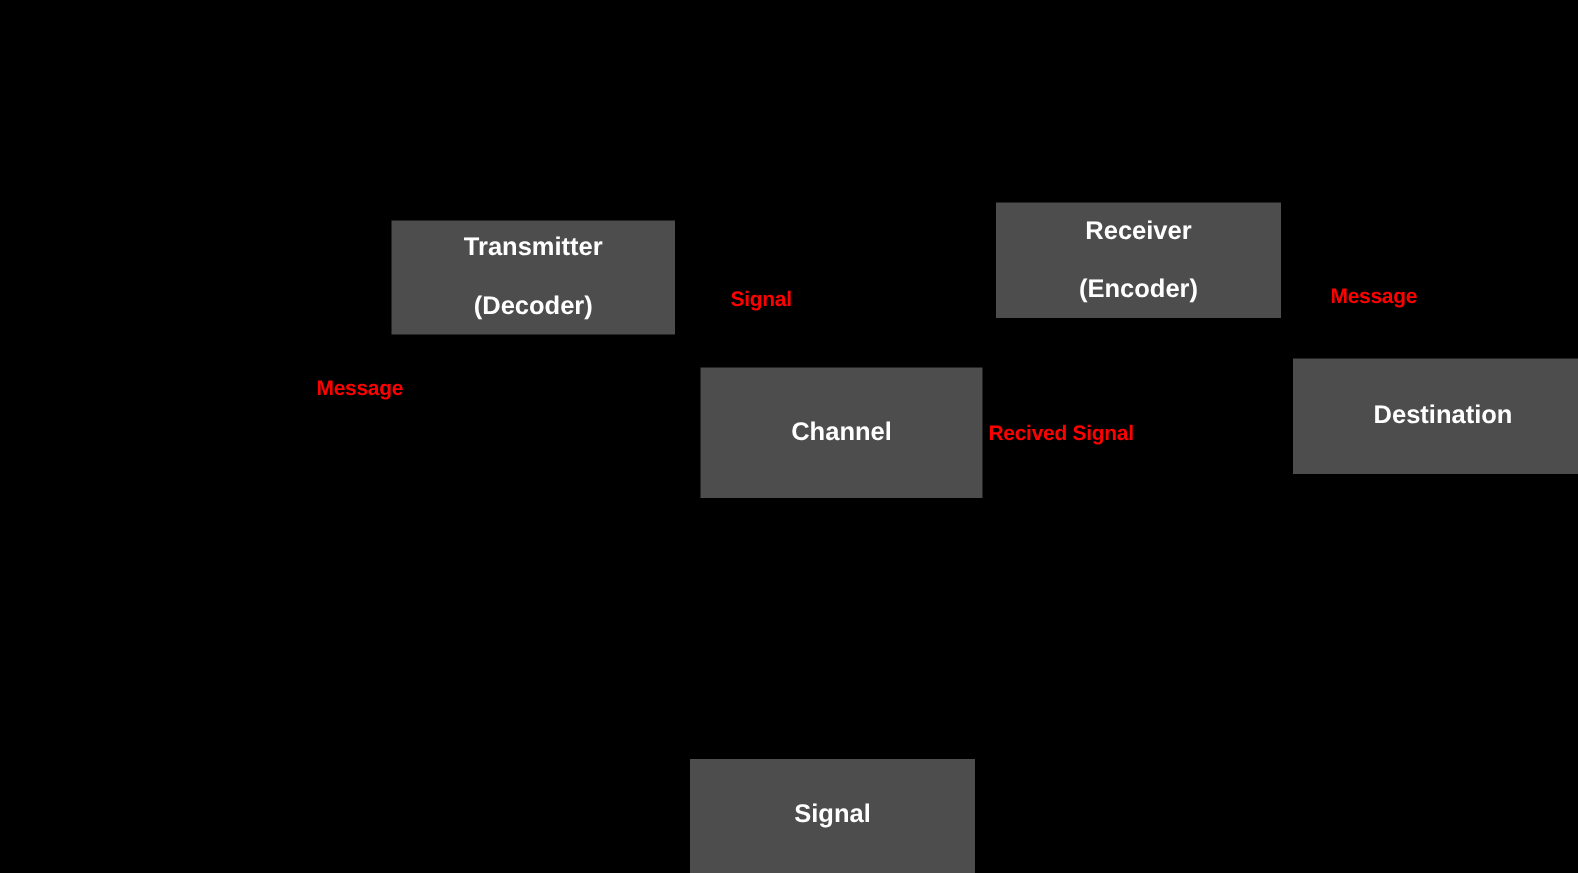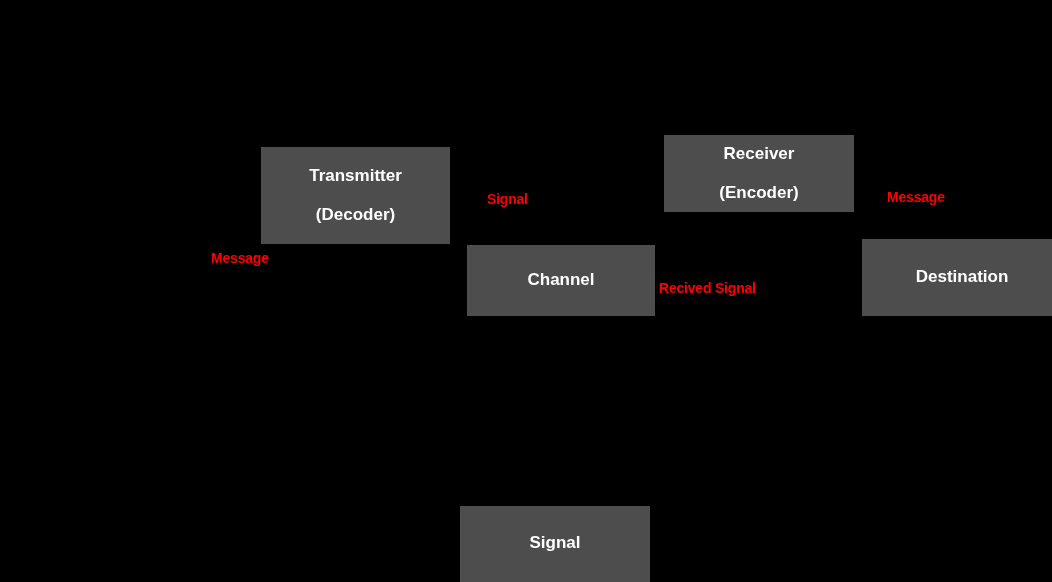--- a/index.html
+++ b/index.html
@@ -41,22 +41,22 @@
     color: #ff0000;
     font-size: 14px;
     font-weight: bold;
     line-height: 1;
     white-space: nowrap;
     letter-spacing: -0.2px;
   }
 
   
   #node-information-source { left: 7px;   top: 218px; width: 190px; height: 77px; }
-  #node-transmitter        { left: 261px; top: 147px; width: 189px; height: 97px; }
-  #node-channel            { left: 467px; top: 245px; width: 188px; height: 71px; }
+  #node-transmitter        { left: 261px; top: 147px; width: 189px; height: 76px; }
+  #node-channel            { left: 467px; top: 245px; width: 188px; height: 87px; }
   #node-receiver           { left: 664px; top: 135px; width: 190px; height: 77px; }
   #node-destination        { left: 862px; top: 239px; width: 200px; height: 77px; }
   #node-noise              { left: 460px; top: 506px; width: 190px; height: 92px; justify-content: flex-start; padding-top: 28px; }
 
   
   #label-message-source  { left: 211px; top: 251px; }
   #label-signal          { left: 487px; top: 192px; }
   #label-message-dest    { left: 887px; top: 190px; }
   #label-recived-signal  { left: 659px; top: 281px; }
 </style>

